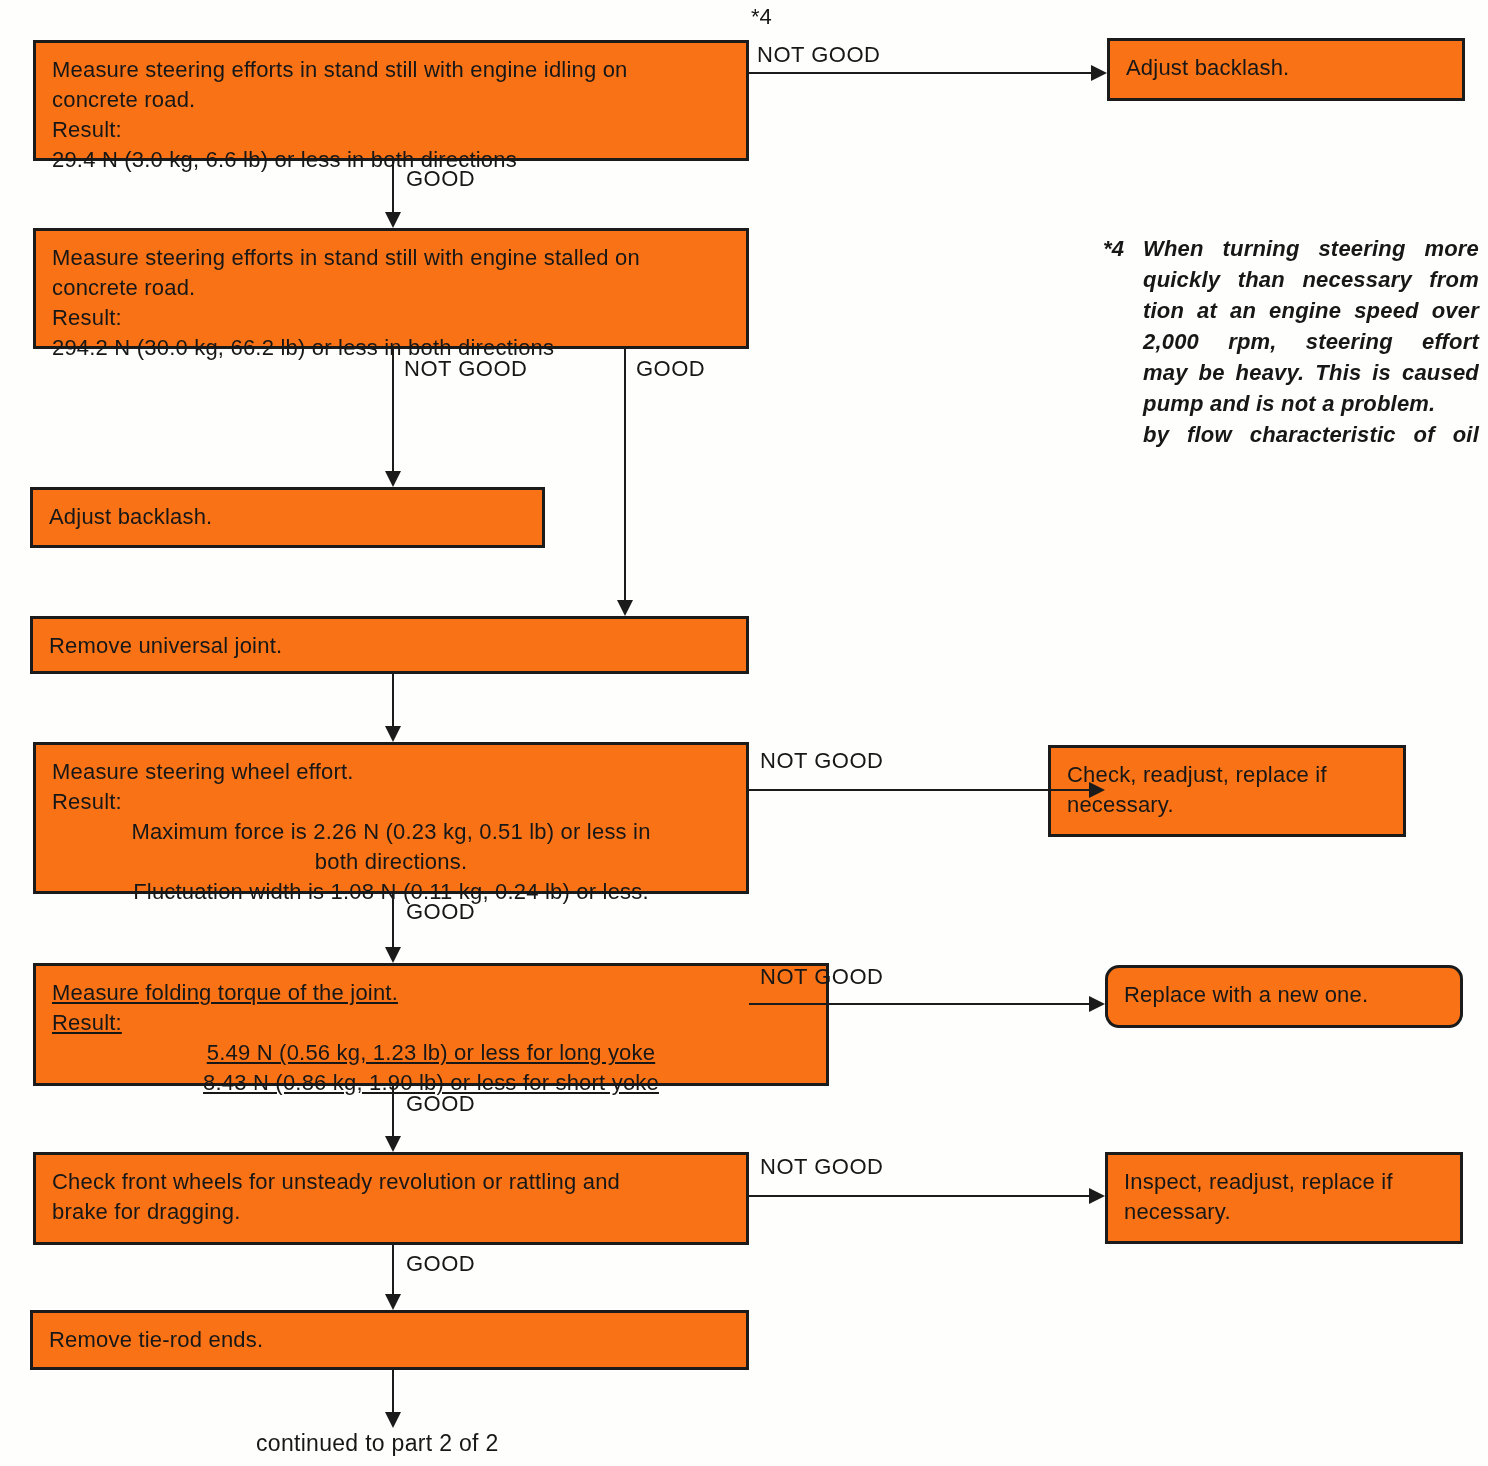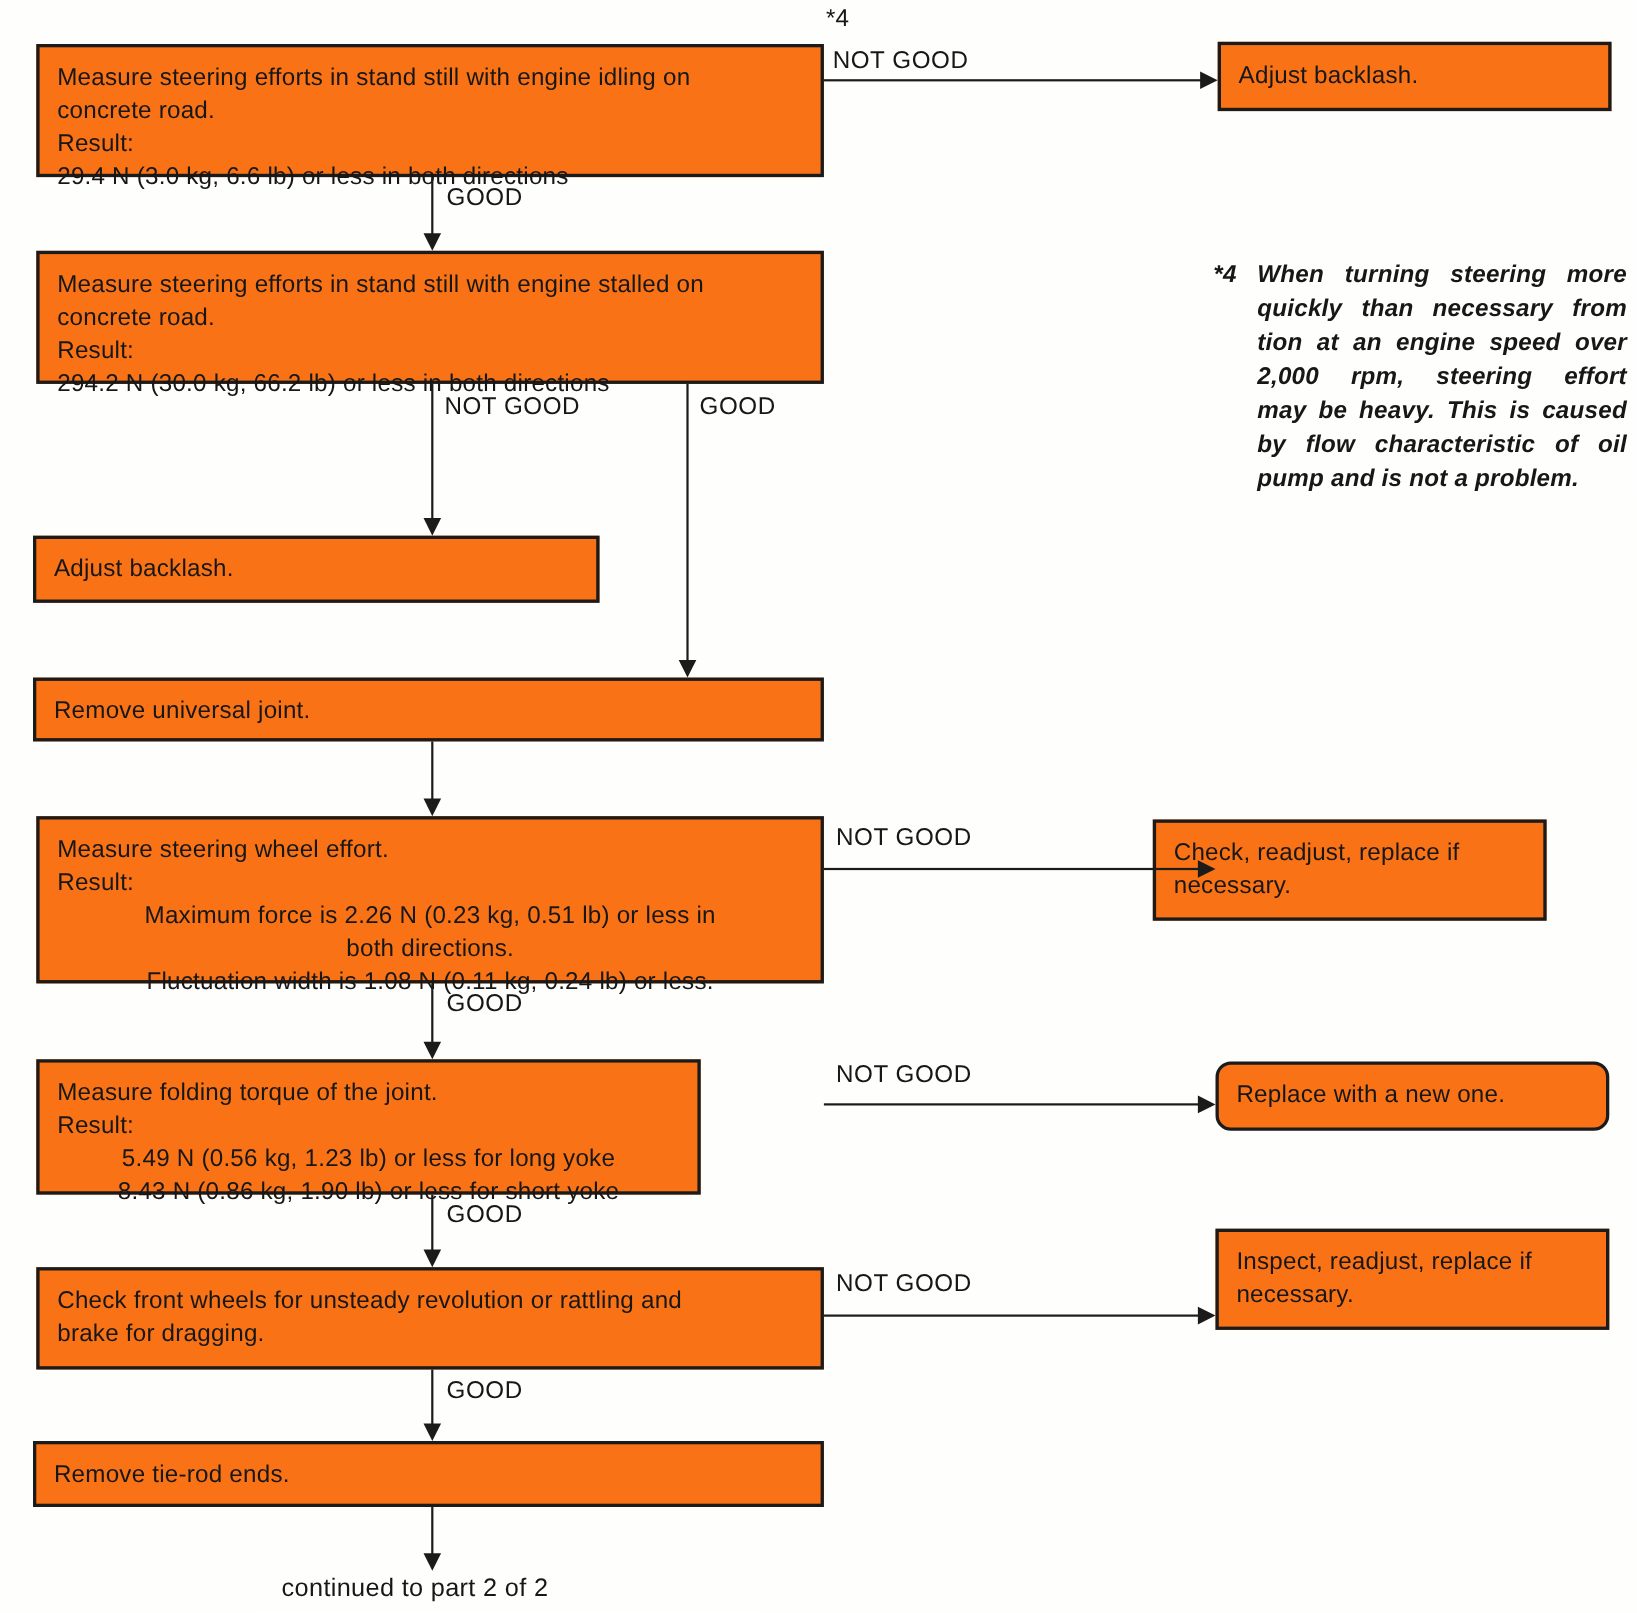--- a/index.html
+++ b/index.html
@@ -118,21 +118,21 @@
     <span class="result-row">
       <span class="result-label">Result:</span>
       <span class="result-lines">
         <span>Maximum force is 2.26 N (0.23 kg, 0.51 lb) or less in</span>
         <span>both directions.</span>
         <span>Fluctuation width is 1.08 N (0.11 kg, 0.24 lb) or less.</span>
       </span>
     </span>
   </div>
 
-  <div class="box line-block" style="left:33px; top:963px; width:604px; height:123px;">
+  <div class="box line-block" style="left:33px; top:963px; width:796px; height:123px;text-decoration:underline;">
     <span>Measure folding torque of the joint.</span>
     <span class="result-row">
       <span class="result-label">Result:</span>
       <span class="result-lines">
         <span>5.49 N (0.56 kg, 1.23 lb) or less for long yoke</span>
         <span>8.43 N (0.86 kg, 1.90 lb) or less for short yoke</span>
       </span>
     </span>
   </div>
 
@@ -150,35 +150,35 @@
   </div>
 
   <div class="box" style="left:1048px; top:745px; width:358px; height:92px;">
     <span>Check, readjust, replace if necessary.</span>
   </div>
 
   <div class="box" style="left:1105px; top:965px; width:358px; height:63px;border-radius:14px;">
     <span>Replace with a new one.</span>
   </div>
 
-  <div class="box" style="left:1105px; top:1117px; width:358px; height:92px;">
+  <div class="box" style="left:1105px; top:1152px; width:358px; height:92px;">
     <span>Inspect, readjust, replace if necessary.</span>
   </div>
 
   <div class="star-marker" style="left:751px; top:4px;">*4</div>
 
   <div class="note">
     <span class="note-marker">*4</span>
     <span class="note-line">When turning steering more</span>
     <span class="note-line">quickly than necessary from</span>
     <span class="note-line">tion at an engine speed over</span>
     <span class="note-line">2,000 rpm, steering effort</span>
     <span class="note-line">may be heavy. This is caused</span>
+    <span class="note-line last">pump and is not a problem.</span>
     <span class="note-line">by flow characteristic of oil</span>
-    <span class="note-line last">pump and is not a problem.</span>
   </div>
 
   <div class="vline" style="left:392px; top:161px; height:53px;"></div>
   <div class="arrow-down" style="left:385px; top:212px;"></div>
   <div class="branch-label" style="left:406px; top:166px;">GOOD</div>
 
   <div class="vline" style="left:392px; top:349px; height:124px;"></div>
   <div class="arrow-down" style="left:385px; top:471px;"></div>
   <div class="branch-label" style="left:404px; top:356px;">NOT GOOD</div>
 

